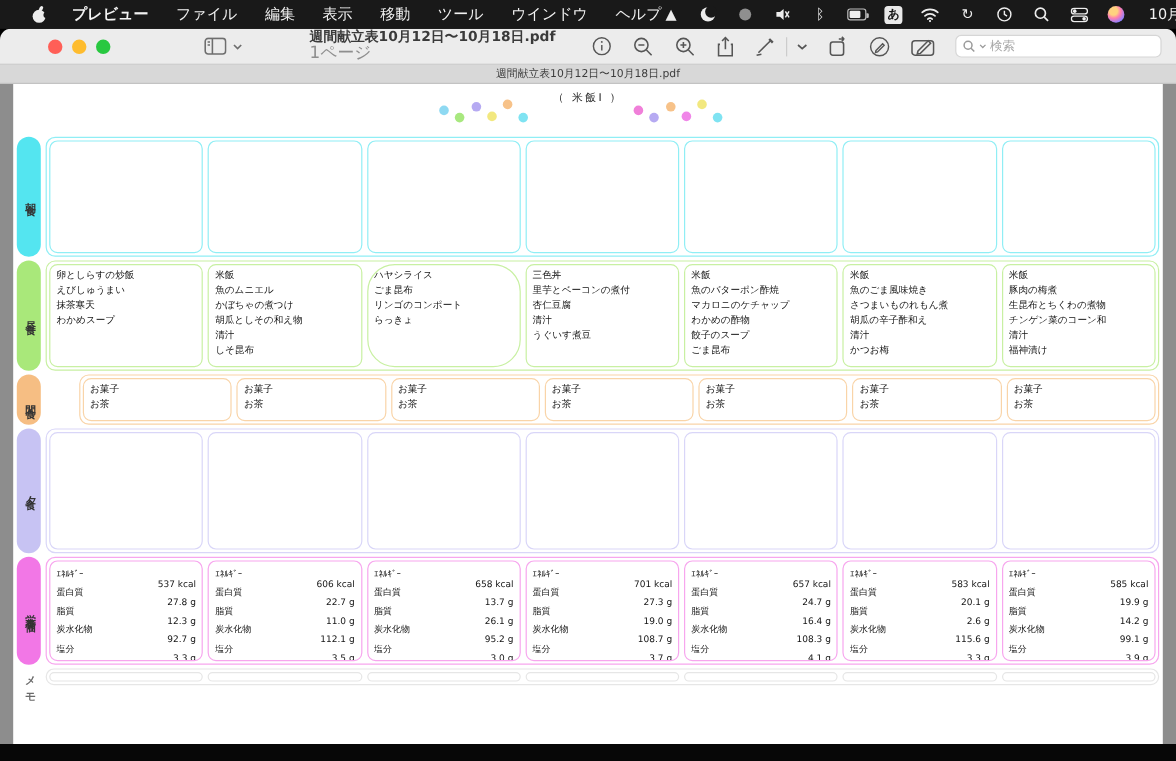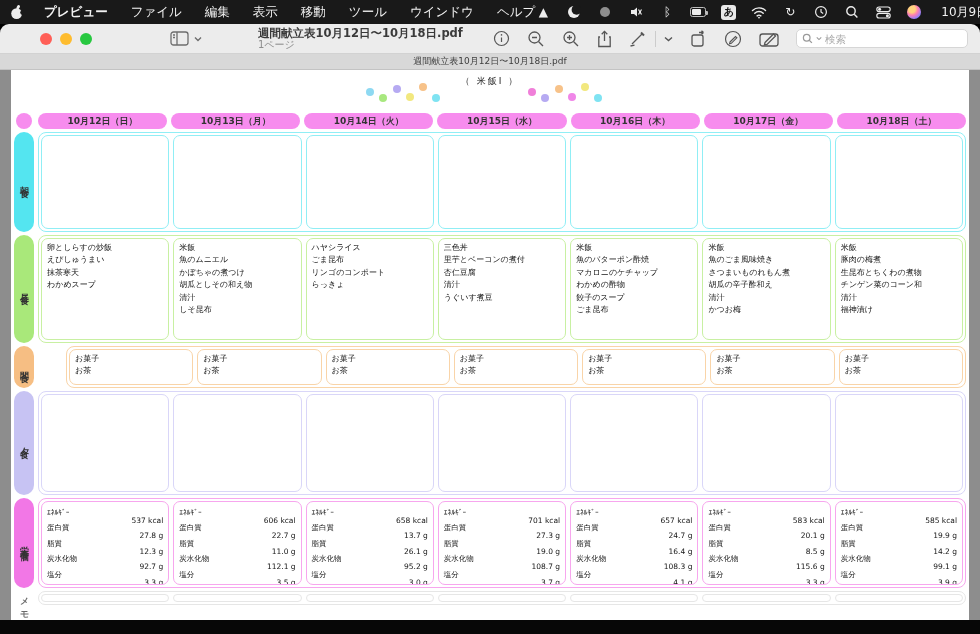--- a/index.html
+++ b/index.html
@@ -1,21 +1,21 @@
 <!DOCTYPE html>
 <html><head>
 <meta charset="utf-8">
 <style>
   * { box-sizing: border-box; margin: 0; padding: 0; }
   html,body { width: 980px; height: 634px; overflow: hidden; background:#000;
     font-family:"DejaVu Sans","Liberation Sans",sans-serif; }
 
   
   .menu-bar { height:24px; background:#191919; color:#f2f2f2; display:flex;
-    align-items:center; padding:0 10px; font-size:12.5px; }
+    align-items:center; padding:0 26px; font-size:12.5px; }
   .apple { margin-right:4px; display:flex; align-items:center; }
   .menu-items { display:flex; gap:23px; margin-left:16px; }
   .menu-item { cursor:default; white-space:nowrap; }
   .menu-item.first { font-weight:bold; }
   .tray { margin-left:auto; display:flex; align-items:center; gap:15px; }
   .tray-ico { display:flex; align-items:center; justify-content:center; width:16px; height:16px; color:#ededed; font-size:12px; }
   .clock { font-size:12px; margin-left:4px; white-space:nowrap; }
   .batt { width:20px; height:10px; border:1px solid #bdbdbd; border-radius:2.5px; position:relative; }
   .batt::after { content:""; position:absolute; right:-3px; top:2.5px; width:2px; height:4px; background:#bdbdbd; border-radius:0 1px 1px 0; }
   .batt i { position:absolute; left:1px; top:1px; bottom:1px; width:9px; background:#ededed; border-radius:1px; }
@@ -27,21 +27,21 @@
   
   .window { border-radius:9px 9px 0 0; overflow:hidden; }
   .titlebar { height:30px; background:#ececec; border-bottom:1px solid #d2d2d2;
     display:flex; align-items:center; padding:0 10px 0 40px; position:relative; }
   .lights { display:flex; gap:8px; }
   .light { width:12px; height:12px; border-radius:50%; }
   .light.r { background:#ff5f57; } .light.y { background:#febc2e; } .light.g { background:#28c840; }
   .sidebar-btn { margin-left:78px; display:flex; align-items:center; gap:5px; color:#6e6e6e; }
   .titleblock { margin-left:56px; line-height:1.1; }
   .win-title { font-size:11.5px; font-weight:bold; color:#3a3a3a; }
-  .win-sub { font-size:10px; color:#8e8e8e; }
+  .win-sub { font-size:14px; color:#8e8e8e; }
   .toolbar { position:absolute; right:12px; display:flex; align-items:center; gap:17px; }
   .tool { display:flex; align-items:center; justify-content:center; color:#565656; }
   .tool svg { display:block; }
   .tb-divider { width:1px; height:16px; background:#cccccc; margin:0 -9px; }
   .searchbox { width:172px; height:19px; background:#ffffff; border:1px solid #d6d6d6;
     border-radius:5px; display:flex; align-items:center; padding:0 5px; gap:3px; }
   .searchbox input { border:none; outline:none; width:110px; font-size:10.5px; color:#444; background:transparent; }
   .searchbox input::placeholder { color:#a9a9a9; }
   .tabbar { height:16px; background:#d8d8d8; border-bottom:1px solid #c3c3c3;
     display:flex; align-items:center; justify-content:center; }
@@ -67,21 +67,21 @@
   .date-pill { height:16px; line-height:16px; border-radius:8px; text-align:center;
     font-size:9px; font-weight:bold; color:#333; white-space:nowrap; overflow:hidden; }
   .band { display:grid; grid-template-columns:20px 1fr; gap:4px; margin-top:3px; }
   .band-label { border-radius:10px; display:flex; align-items:center; justify-content:center;
     writing-mode:vertical-rl; text-orientation:upright; font-size:9px; font-weight:bold;
     color:#333; letter-spacing:3px; padding:6px 0; }
   .band-box { border-width:1px; border-style:solid; border-radius:8px; padding:2px;
     display:grid; grid-template-columns:repeat(7,1fr); gap:4px; }
   .cell { background:#fff; border-width:1px; border-style:solid; border-radius:7px;
     padding:3px 5px; font-size:8px; line-height:1.55; color:#141414; overflow:hidden; }
-  .b-breakfast .band-box { height:100px; } .b-lunch .band-box { height:108px; }
+  .b-breakfast .band-box { height:100px; } .b-lunch .band-box { height:92px; }
   .b-snack .band-box { height:42px; } .b-dinner .band-box { height:104px; }
   .b-nutrition .band-box { height:90px; }
   .b-memo .band-box { height:14px; border-color:#e6e6e6 !important; }
   .b-memo .band-label { background:none !important; color:#6b6b6b; padding:0; }
   .nrow { display:flex; justify-content:space-between; align-items:center; height:15.5px; font-size:7.5px; }
   .nrow .nv { text-align:right;margin-top:16px; }
 
   .bottom-gap { height:14px; background:#070707; }
 </style>
 </head>
@@ -285,30 +285,20 @@
             <span style="background: rgb(240, 127, 217);"></span>
             <span style="background: rgb(182, 170, 242);"></span>
             <span style="background: rgb(247, 194, 137);"></span>
             <span style="background: rgb(240, 134, 232);"></span>
             <span style="background: rgb(242, 232, 127);"></span>
             <span style="background: rgb(127, 227, 242);"></span>
           </div>
       </div>
 
       <div class="menu-table">
-        <div class="header-row">
-          <span class="corner" style="background: rgb(247, 140, 238);"></span>
-        <div class="date-pill" style="background: rgb(247, 140, 238);">10月12日（日）</div>
-            <div class="date-pill" style="background: rgb(247, 140, 238);">10月13日（月）</div>
-            <div class="date-pill" style="background: rgb(247, 140, 238);">10月14日（火）</div>
-            <div class="date-pill" style="background: rgb(247, 140, 238);">10月15日（水）</div>
-            <div class="date-pill" style="background: rgb(247, 140, 238);">10月16日（木）</div>
-            <div class="date-pill" style="background: rgb(247, 140, 238);">10月17日（金）</div>
-            <div class="date-pill" style="background: rgb(247, 140, 238);">10月18日（土）</div>
-          </div>
         <div id="bands">
             <div class="band b-breakfast">
               <div class="band-label" style="background: rgb(84, 229, 240);">朝食</div>
               <div class="band-box" style="border-color: rgb(144, 238, 245);">
                 <div class="cell" style="border-color: rgb(144, 238, 245);"></div>
                 <div class="cell" style="border-color: rgb(144, 238, 245);"></div>
                 <div class="cell" style="border-color: rgb(144, 238, 245);"></div>
                 <div class="cell" style="border-color: rgb(144, 238, 245);"></div>
                 <div class="cell" style="border-color: rgb(144, 238, 245);"></div>
                 <div class="cell" style="border-color: rgb(144, 238, 245);"></div>
@@ -325,21 +315,21 @@
                   <div>わかめスープ</div>
                 </div>
                 <div class="cell" style="border-color: rgb(200, 240, 162);">
                   <div>米飯</div>
                   <div>魚のムニエル</div>
                   <div>かぼちゃの煮つけ</div>
                   <div>胡瓜としその和え物</div>
                   <div>清汁</div>
                   <div>しそ昆布</div>
                 </div>
-                <div class="cell" style="border-color: rgb(200, 240, 162);">
+                <div class="cell" style="border-color: rgb(200, 240, 162); border-radius: 23px;">
                   <div>ハヤシライス</div>
                   <div>ごま昆布</div>
                   <div>リンゴのコンポート</div>
                   <div>らっきょ</div>
                 </div>
                 <div class="cell" style="border-color: rgb(200, 240, 162);">
                   <div>三色丼</div>
                   <div>里芋とベーコンの煮付</div>
                   <div>杏仁豆腐</div>
                   <div>清汁</div>
@@ -533,21 +523,21 @@
                   <div class="nrow">
                     <span>ｴﾈﾙｷﾞｰ</span>
                     <span class="nv">583 kcal</span>
                   </div>
                   <div class="nrow">
                     <span>蛋白質</span>
                     <span class="nv">20.1 g</span>
                   </div>
                   <div class="nrow">
                     <span>脂質</span>
-                    <span class="nv">8.5 g</span>
+                    <span class="nv">2.6 g</span>
                   </div>
                   <div class="nrow">
                     <span>炭水化物</span>
                     <span class="nv">115.6 g</span>
                   </div>
                   <div class="nrow">
                     <span>塩分</span>
                     <span class="nv">3.3 g</span>
                   </div>
                 </div>

